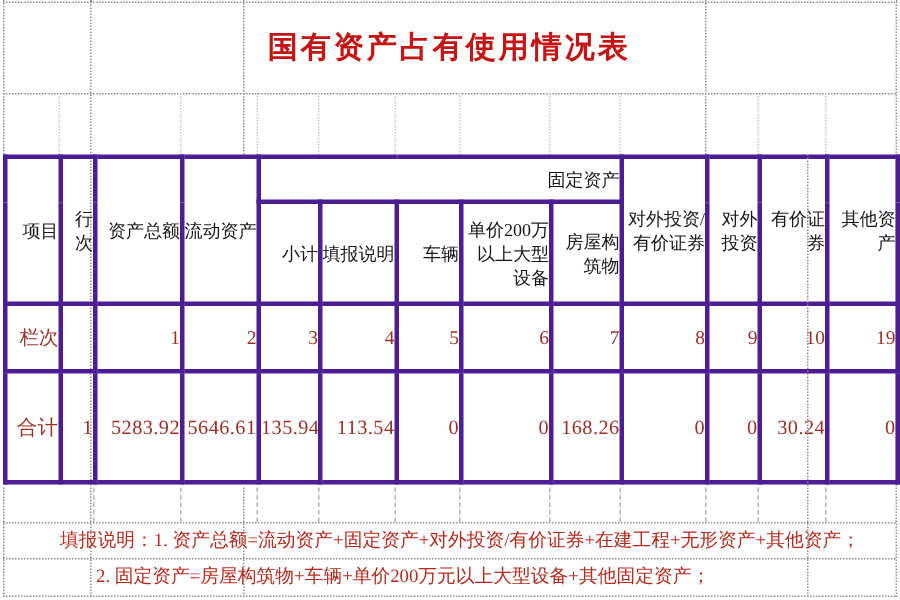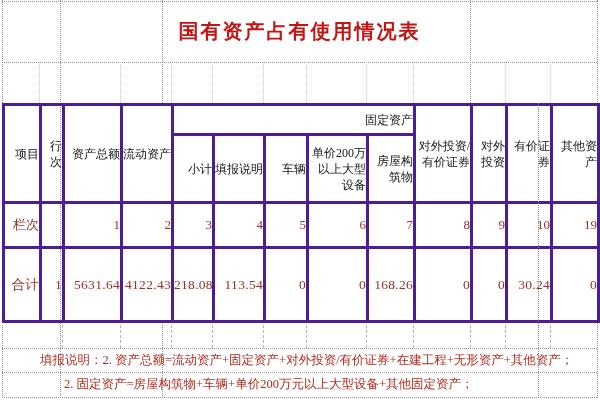--- a/index.html
+++ b/index.html
@@ -153,37 +153,37 @@
       <td>6</td>
       <td>7</td>
       <td>8</td>
       <td>9</td>
       <td>10</td>
       <td>19</td>
     </tr>
     <tr class="rtotal">
       <td class="rowlabel">合计</td>
       <td>1</td>
-      <td>5631.64</td>
-      <td>4122.43</td>
-      <td>218.08</td>
+      <td>5283.92</td>
+      <td>5646.61</td>
+      <td>135.94</td>
       <td>113.54</td>
       <td>0</td>
       <td>0</td>
       <td>168.26</td>
       <td>0</td>
       <td>0</td>
       <td>30.24</td>
       <td>0</td>
     </tr>
   </tbody>
     </table>
 
   <div class="gl v overlay" style="left:538px;top:103px;height:295px"></div>
 
   <div class="note note1">
-    <span>填报说明：2. 资产总额=流动资产+固定资产+对外投资/有价证券+在建工程+无形资产+其他资产；</span>
+    <span>填报说明：1. 资产总额=流动资产+固定资产+对外投资/有价证券+在建工程+无形资产+其他资产；</span>
   </div>
   <div class="note note2">
     <span>2. 固定资产=房屋构筑物+车辆+单价200万元以上大型设备+其他固定资产；</span>
   </div>
 
 </div>
 
 </body></html>

